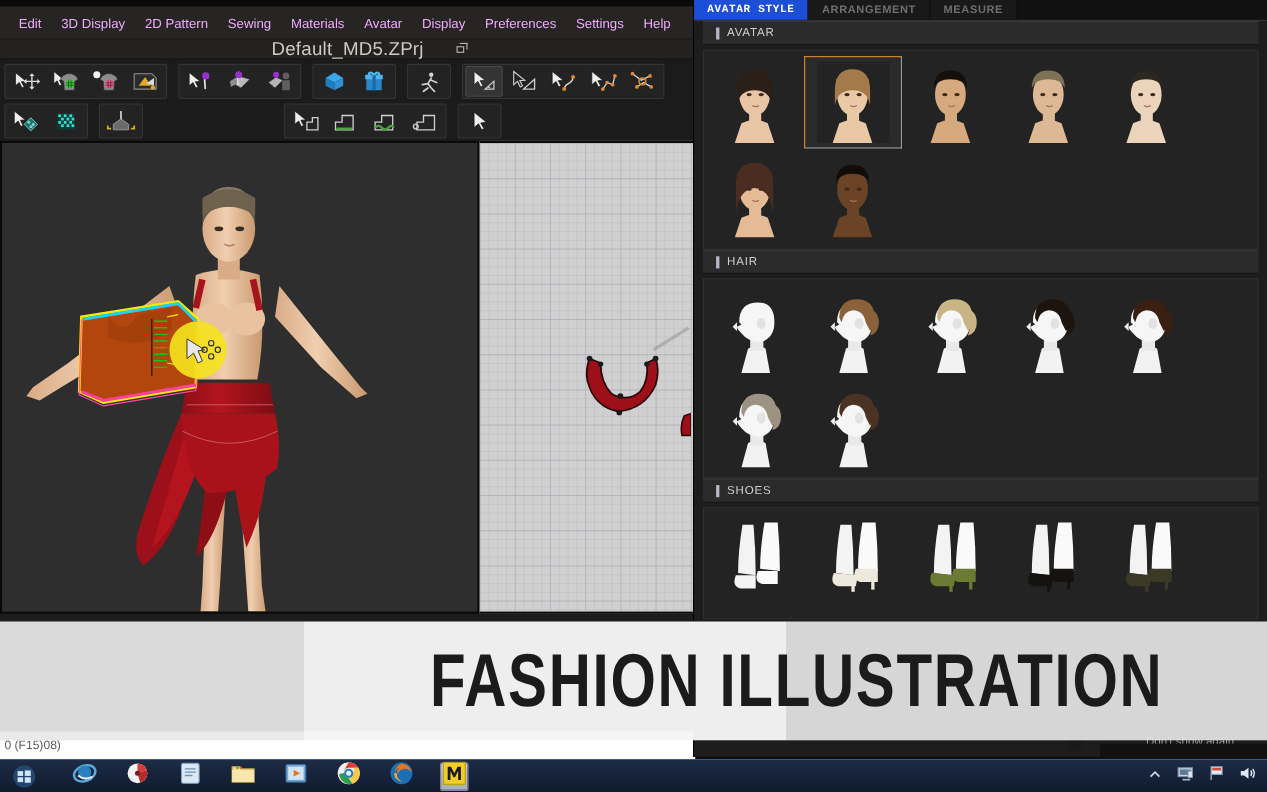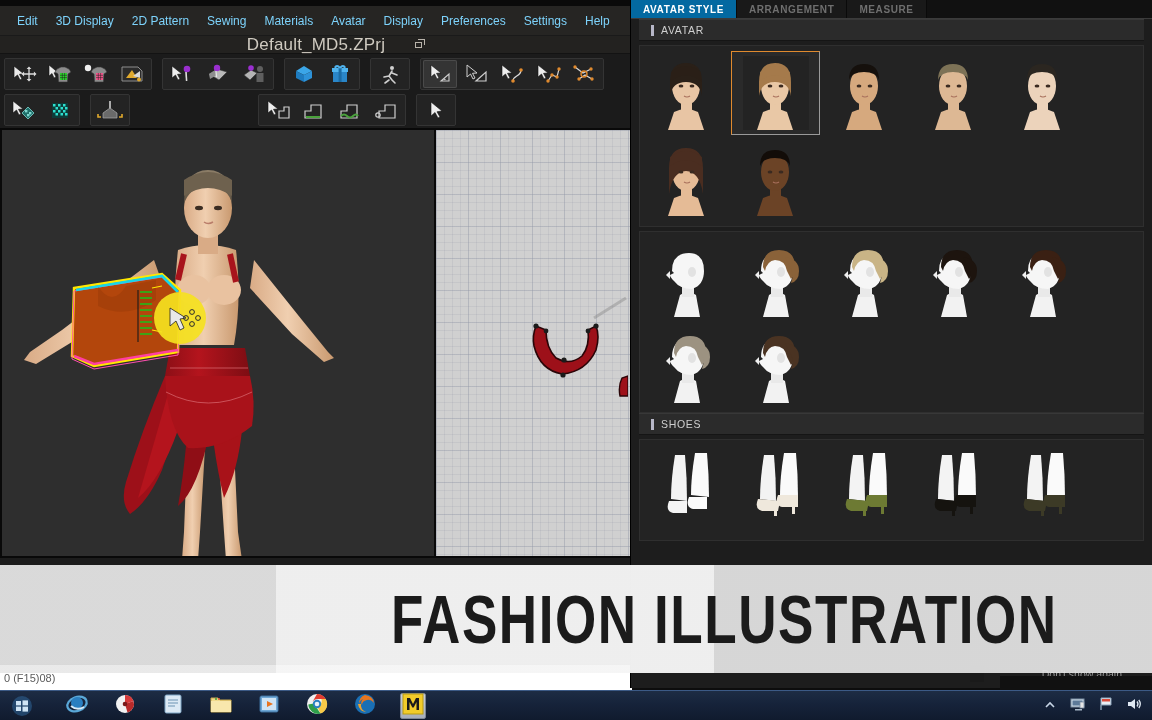--- a/index.html
+++ b/index.html
@@ -18,21 +18,21 @@
   }
   .topstrip { height: 6px; background: #0a0a0a; }
 
   .menubar {
     height: 30px; background: #262523;
     display: flex; align-items: center;
     padding-left: 8px;
     border-bottom: 1px solid #1a1a1a;
   }
   .menu-item {
-    color: #7dd3fc; font-size: 12px;
+    color: #f0abfc; font-size: 12px;
     padding: 3px 9px; cursor: default;
     white-space: nowrap;
   }
 
   .titlebar {
     height: 18px; background: #232220;
     border-bottom: 1px solid #131313;
     display: flex; align-items: center; justify-content: center;
     position: relative;
   }
@@ -118,21 +118,21 @@
     background: #111111;
     border-bottom: 1px solid #3b3b3b;
   }
   .tab {
     padding: 0 12px; display: flex; align-items: center;
     font-size: 10px; font-weight: bold; letter-spacing: .6px;
     color: #6f6f6f;
     background: #191919;
     border-right: 1px solid #0a0a0a;
   }
-  .tab.active { color: #ffffff; background: #0369a1; }
+  .tab.active { color: #ffffff; background: #1d4ed8; font-family: Liberation Mono, monospace; }
 
   .panel-body { background: #1d1d1d; height: 669px; position: relative; }
 
   .section-header {
     height: 22px; display: flex; align-items: center;
     background: #2b2b2b;
     border-top: 1px solid #383838;
     border-bottom: 1px solid #151515;
     padding-left: 12px;
     margin: 0 8px;
@@ -683,20 +683,24 @@
     <path d="M20 56 Q32 50 44 56 L50 74 L14 74 Z" fill="#6b4326"></path>
     <rect x="27" y="44" width="11" height="13" fill="#6b4326"></rect>
     <ellipse cx="32" cy="30" rx="14" ry="19" fill="#6b4326"></ellipse>
     <path d="M17 24 Q17 8 32 8 Q47 8 47 24 Q44 16 32 16 Q20 16 17 24 Z" fill="#120c08"></path>
     <ellipse cx="27" cy="30" rx="2.4" ry="1.5" fill="#3a2a20"></ellipse>
     <ellipse cx="38" cy="30" rx="2.4" ry="1.5" fill="#3a2a20"></ellipse>
     <path d="M30 40 q3 2 6 0" fill="none" stroke="#a8705c" stroke-width="1.1"></path>
   </svg>
           </div>
         </div>
+        <div class="section-header">
+          <span class="bar"></span>
+          <span class="lbl">HAIR</span>
+        </div>
         <div class="thumb-grid">
           <div class="thumb">
             <svg width="70" height="76" viewBox="0 0 70 76">
     <rect width="70" height="76" fill="#232323"></rect>
     <path d="M28 54 Q36 48 44 54 L48 76 L22 76 Z" fill="#f2f2f2"></path>
     <rect x="30" y="42" width="12" height="14" fill="#e9e9e9"></rect>
     <path d="M20 30 Q20 12 37 12 Q52 12 52 30 Q52 44 40 48 Q28 48 22 40 Q18 36 18 34 L22 32 Z" fill="#f6f6f6"></path>
     <path d="M18 30 L14 34 L18 38 Z" fill="#efefef"></path>
     <ellipse cx="40" cy="31" rx="4" ry="5" fill="#e2e2e2"></ellipse>
 

